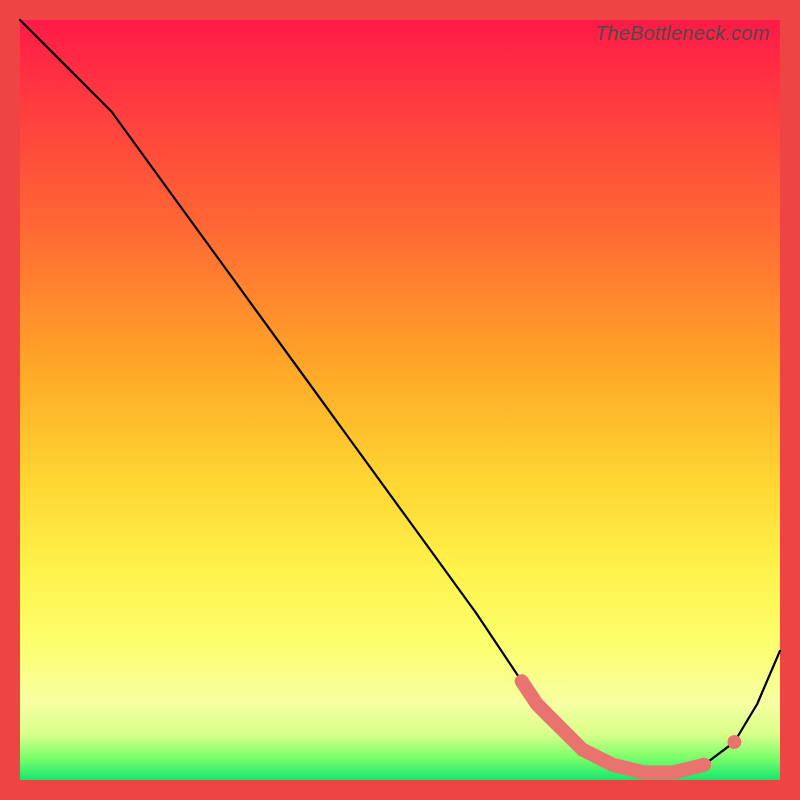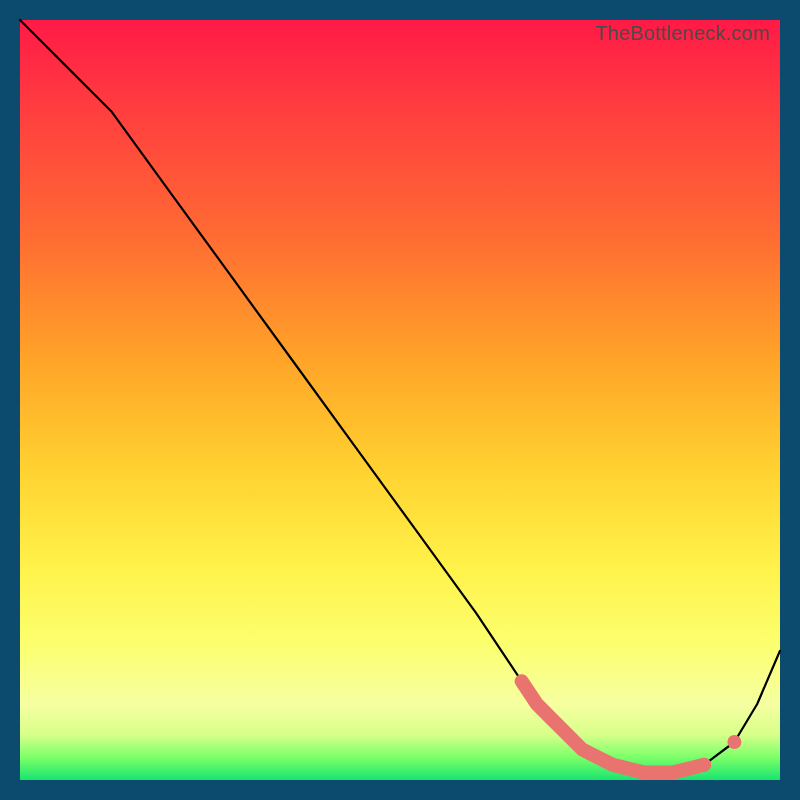--- a/index.html
+++ b/index.html
@@ -10,21 +10,22 @@
     background: #000;
     overflow: hidden;
     font-family: Arial, sans-serif;
   }
   .frame {
     position: absolute;
     left: 0;
     top: 0;
     width: 800px;
     height: 800px;
-    background: #0c4a6e;
+    background: #ef4444;
+    font-style: italic;
   }
   .plot {
     position: absolute;
     left: 20px;
     top: 20px;
     width: 760px;
     height: 760px;
     
     background: linear-gradient(
       to bottom,

